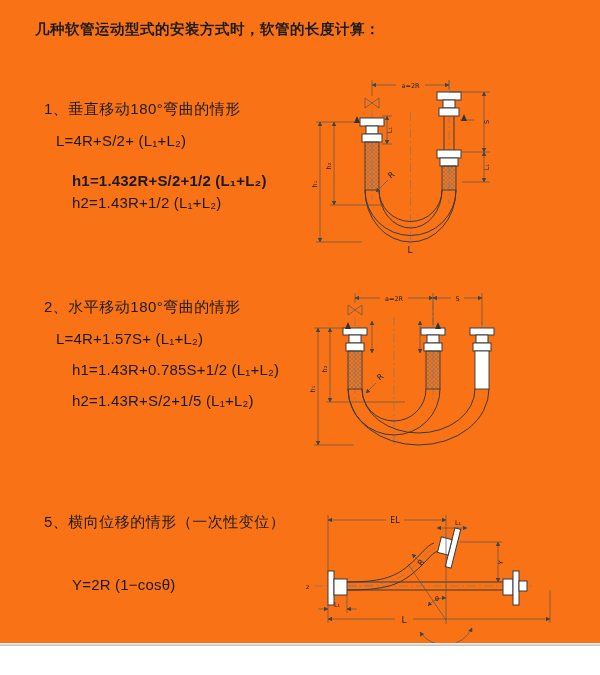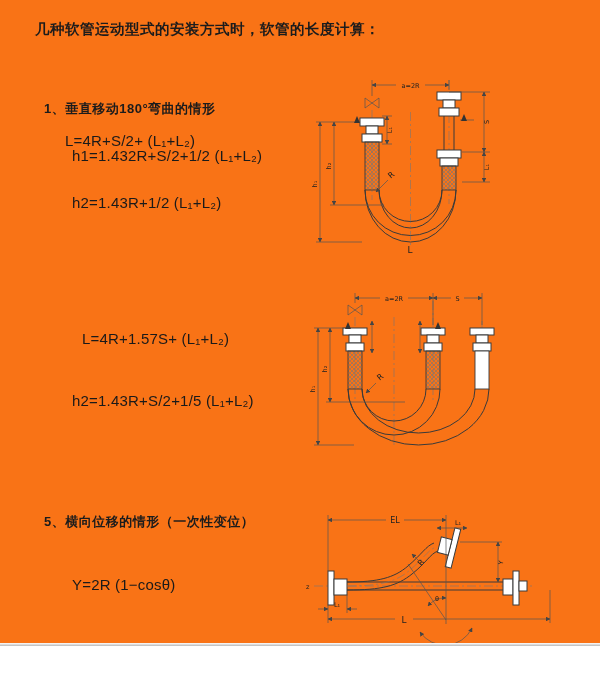--- a/index.html
+++ b/index.html
@@ -3,21 +3,21 @@
 <meta charset="utf-8">
 <style>
   html,body{margin:0;padding:0;background:#ffffff;}
   .page{
     position:relative;width:600px;height:646px;background:#f97316;
     font-family:"Liberation Sans","DejaVu Sans",sans-serif;color:#1c1c1c;
     overflow:hidden;
   }
   .abs{position:absolute;white-space:nowrap;}
   .title{font-size:14.5px;font-weight:bold;letter-spacing:0.5px;}
-  .sec-heading{font-size:13px;font-weight:bold;letter-spacing:0.5px;}
+  .sec-heading{font-size:15px;font-weight:normal;letter-spacing:0.5px;}
   .formula{font-size:15px;font-weight:normal;letter-spacing:0.2px;color:#1a1a1a;}
   svg{position:absolute;overflow:visible;}
   svg text{font-family:"DejaVu Sans","Liberation Sans",sans-serif;fill:#222;}
   .dimtxt{font-size:6.5px;}
   .bigtxt{font-size:9px;}
   .midtxt{font-size:8px;}
   .thin{stroke:#555;stroke-width:0.7;fill:none;}
   .hose{stroke:#3a3a3a;stroke-width:1;fill:none;}
   .fit{stroke:#3a3a3a;stroke-width:1;fill:#ffffff;}
   .cl{stroke:#777;stroke-width:0.6;fill:none;stroke-dasharray:9,3,2,3;}
@@ -25,25 +25,27 @@
     background:linear-gradient(#ffffff,#b9b9b9);}
 </style>
 </head>
 <body>
 
 <div class="page">
 
   <div class="abs title" style="left:35px;top:20px;">几种软管运动型式的安装方式时，软管的长度计算：</div>
 
   <div class="abs sec-heading" style="left:44px;top:100px;">1、垂直移动180°弯曲的情形</div>
-  <div class="abs formula" style="left:65px;top:132px;text-align:right;">L=4R+S/2+ (L₁+L₂)</div>
-  <div class="abs formula" style="left:72px;top:147px;">h1=1.432R+S/2+1/2 (L₁+L₂)</div>
+  <div class="abs formula" style="left:56px;top:132px;text-align:right;">L=4R+S/2+ (L₁+L₂)</div>
+  <div class="abs formula" style="left:72px;top:172px;font-weight:bold;">h1=1.432R+S/2+1/2 (L₁+L₂)</div>
   <div class="abs formula" style="left:72px;top:194px;">h2=1.43R+1/2 (L₁+L₂)</div>
 
-  <div class="abs formula" style="left:82px;top:330px;">L=4R+1.57S+ (L₁+L₂)</div>
+  <div class="abs sec-heading" style="left:44px;top:298px;">2、水平移动180°弯曲的情形</div>
+  <div class="abs formula" style="left:56px;top:330px;">L=4R+1.57S+ (L₁+L₂)</div>
+  <div class="abs formula" style="left:72px;top:361px;">h1=1.43R+0.785S+1/2 (L₁+L₂)</div>
   <div class="abs formula" style="left:72px;top:392px;">h2=1.43R+S/2+1/5 (L₁+L₂)</div>
 
   <div class="abs sec-heading" style="left:44px;top:513px;">5、横向位移的情形（一次性变位）</div>
   <div class="abs formula" style="left:72px;top:576px;">Y=2R (1−cosθ)</div>
 
   <svg style="left:312px;top:72px;" width="215" height="185" viewBox="0 0 215 185">
     <defs>
       <marker id="ah1" viewBox="0 0 10 10" refX="9" refY="5" markerWidth="6.5" markerHeight="6.5" orient="auto-start-reverse">
           <path d="M0,0L10,5L0,10z" fill="#444"></path>
         </marker>

